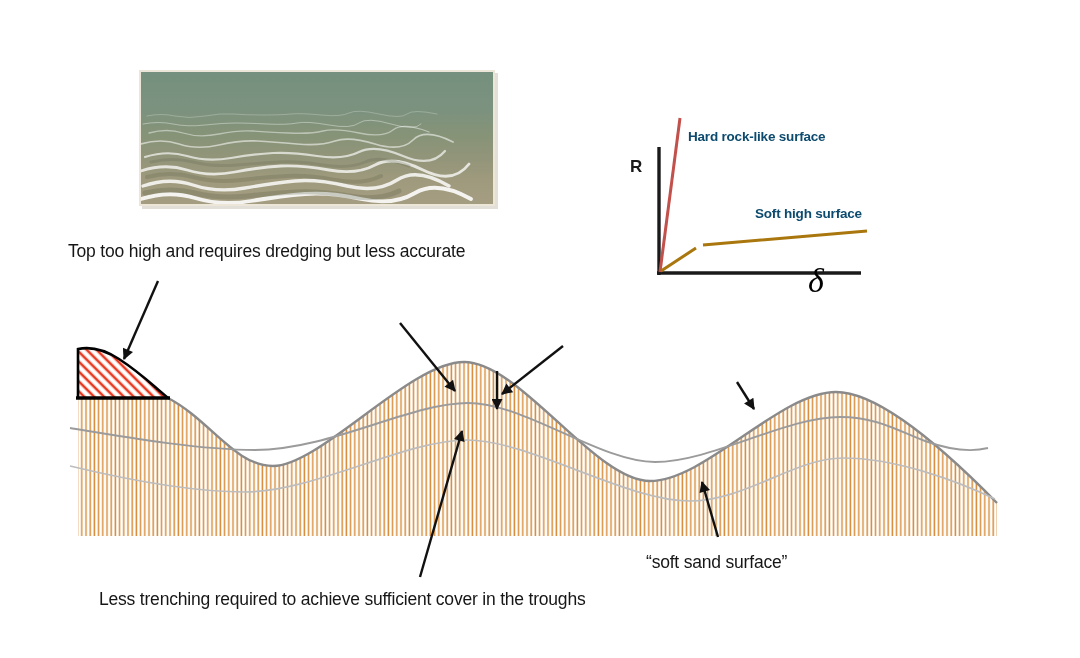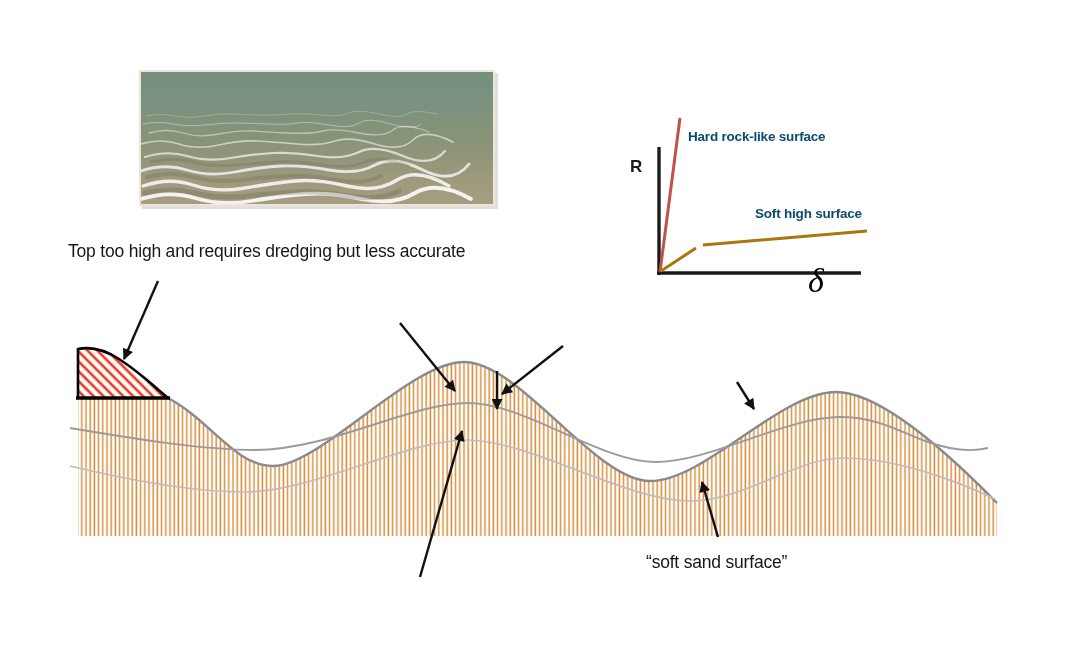--- a/index.html
+++ b/index.html
@@ -114,19 +114,20 @@
       <line x1="563" y1="346" x2="502" y2="394" marker-end="url(#ah)"></line>
       <line x1="497" y1="371" x2="497" y2="409" marker-end="url(#ah)"></line>
       <line x1="737" y1="382" x2="754" y2="409" marker-end="url(#ah)"></line>
       <line x1="420" y1="577" x2="462" y2="431" marker-end="url(#ah)"></line>
       <line x1="718" y1="537" x2="702" y2="482" marker-end="url(#ah)"></line>
     </g>
   </svg>
 
   <div class="note" style="left:68px;top:241px;">Top too high and requires dredging but less accurate</div>
   <div class="note" style="left:646px;top:552px;">“soft sand surface”</div>
+  <div class="note" style="left:99px;top:589px;">Less trenching required to achieve sufficient cover in the troughs</div>
 
   <div class="rlabel" style="left:630px;top:157px;">R</div>
   <div class="glabel" style="left:688px;top:129px;">Hard rock-like surface</div>
   <div class="glabel" style="left:755px;top:206px;">Soft high surface</div>
   <div class="dlabel" style="left:808px;top:264px;">δ</div>
 
 </div>
 
 </body></html>

